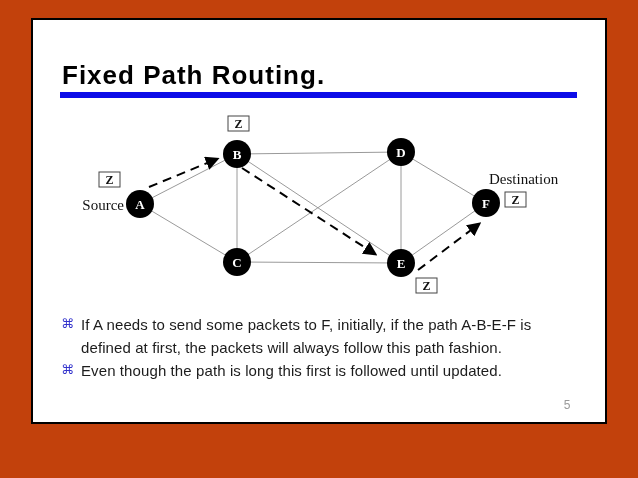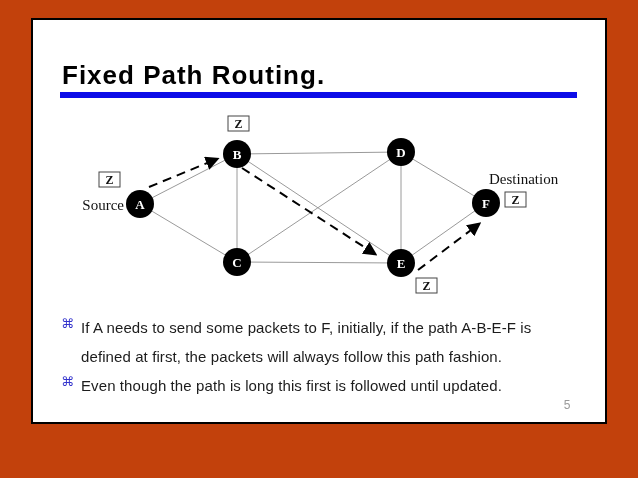--- a/index.html
+++ b/index.html
@@ -8,21 +8,21 @@
   .slide{position:absolute;left:31px;top:18px;width:576px;height:406px;
          border:2px solid #000;box-sizing:border-box;background:#fff;}
   .title{position:absolute;left:29px;top:40px;margin:0;font-size:26px;font-weight:bold;
          color:#000;letter-spacing:1px;font-family:"Liberation Sans", sans-serif;}
   .rule{position:absolute;left:27px;top:72px;width:517px;height:6px;background:#0D0DE8;}
   #diagram{position:absolute;left:0;top:0;width:572px;height:402px;}
   .bullets{position:absolute;left:28px;top:293px;width:512px;}
   .bullet{display:flex;align-items:flex-start;margin:0;}
   .bsym{flex:0 0 20px;font-family:"DejaVu Sans", sans-serif;font-size:13px;line-height:21px;
         color:#3333CC;}
-  .btext{flex:1;font-size:15px;line-height:29px;color:#1c1c1c;letter-spacing:0.1px;}
+  .btext{flex:1;font-size:15px;line-height:23px;color:#1c1c1c;letter-spacing:0.1px;}
   .pagenum{position:absolute;left:524px;top:378px;width:20px;text-align:center;
            font-size:12px;color:#999;}
 </style>
 </head>
 <body>
 
 <div class="canvas">
   <div class="slide">
 
     <h1 class="title">Fixed Path Routing.</h1>

